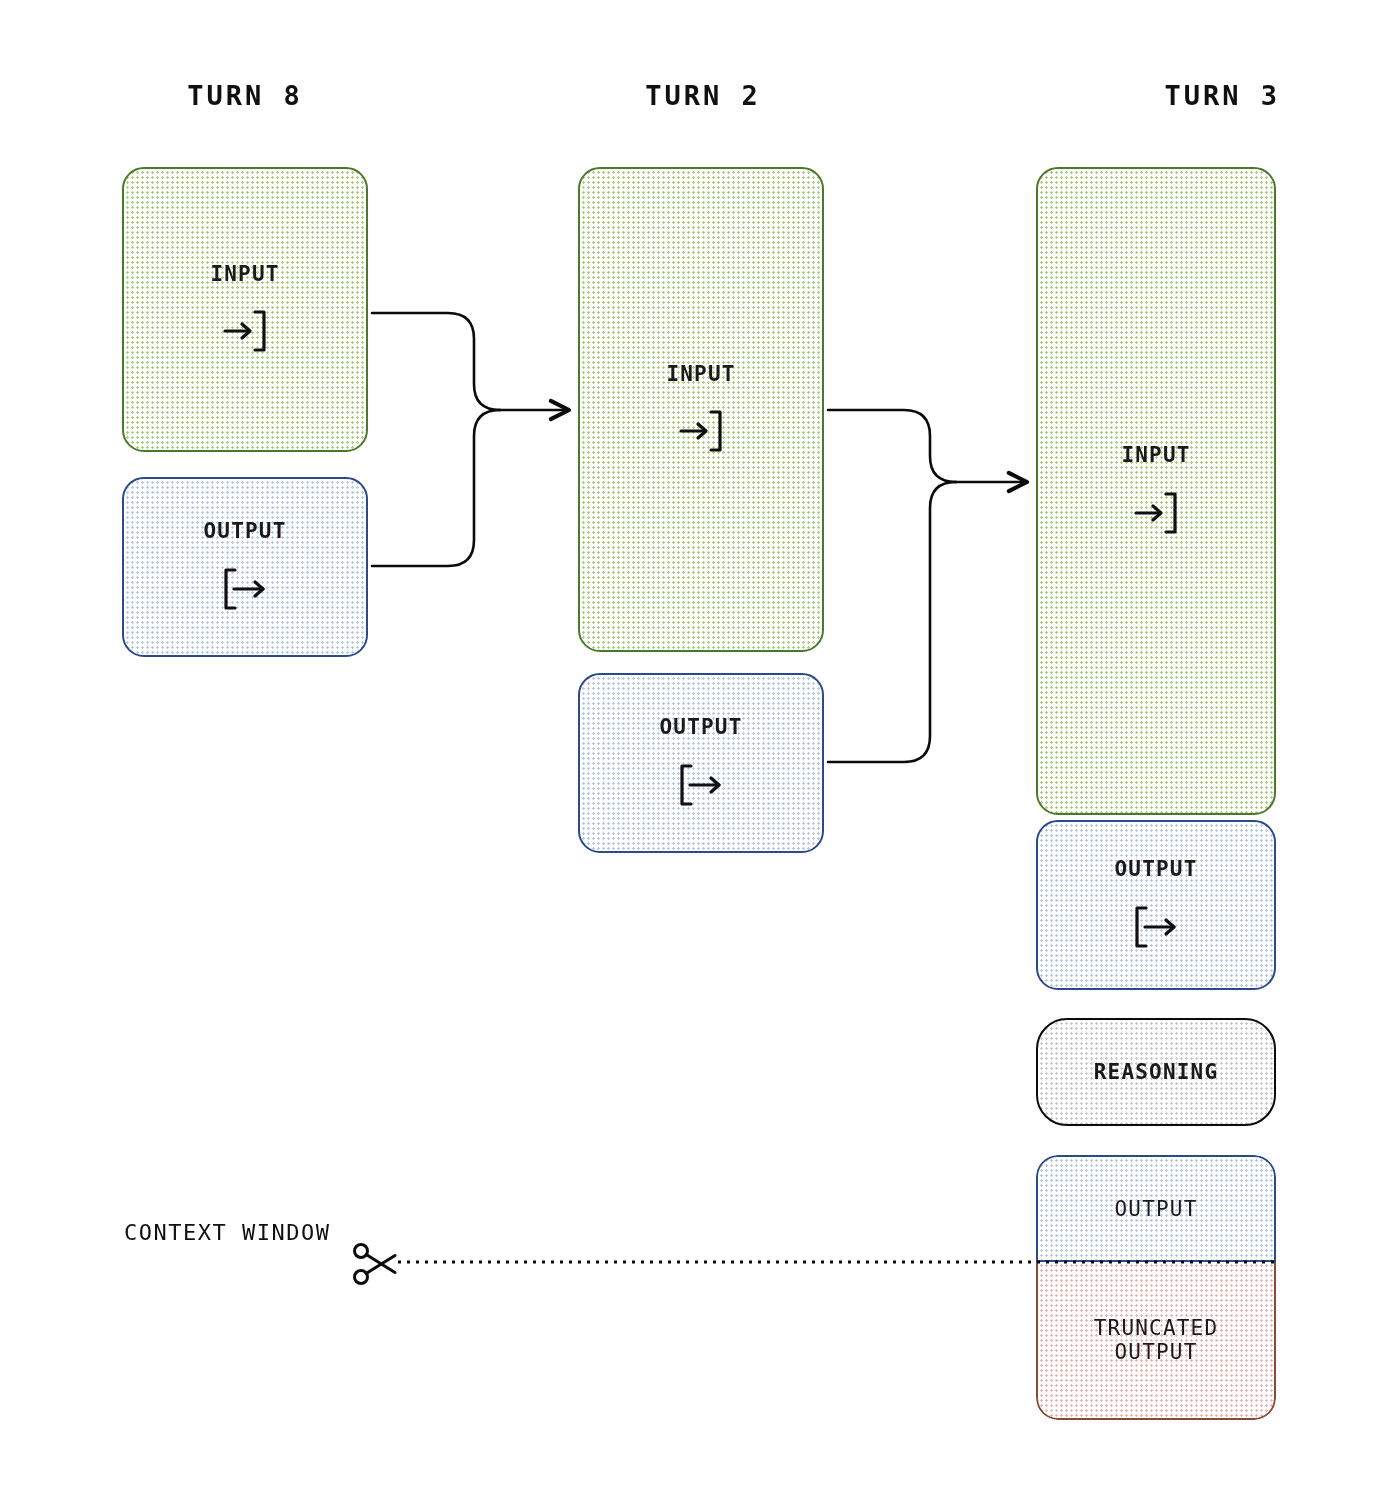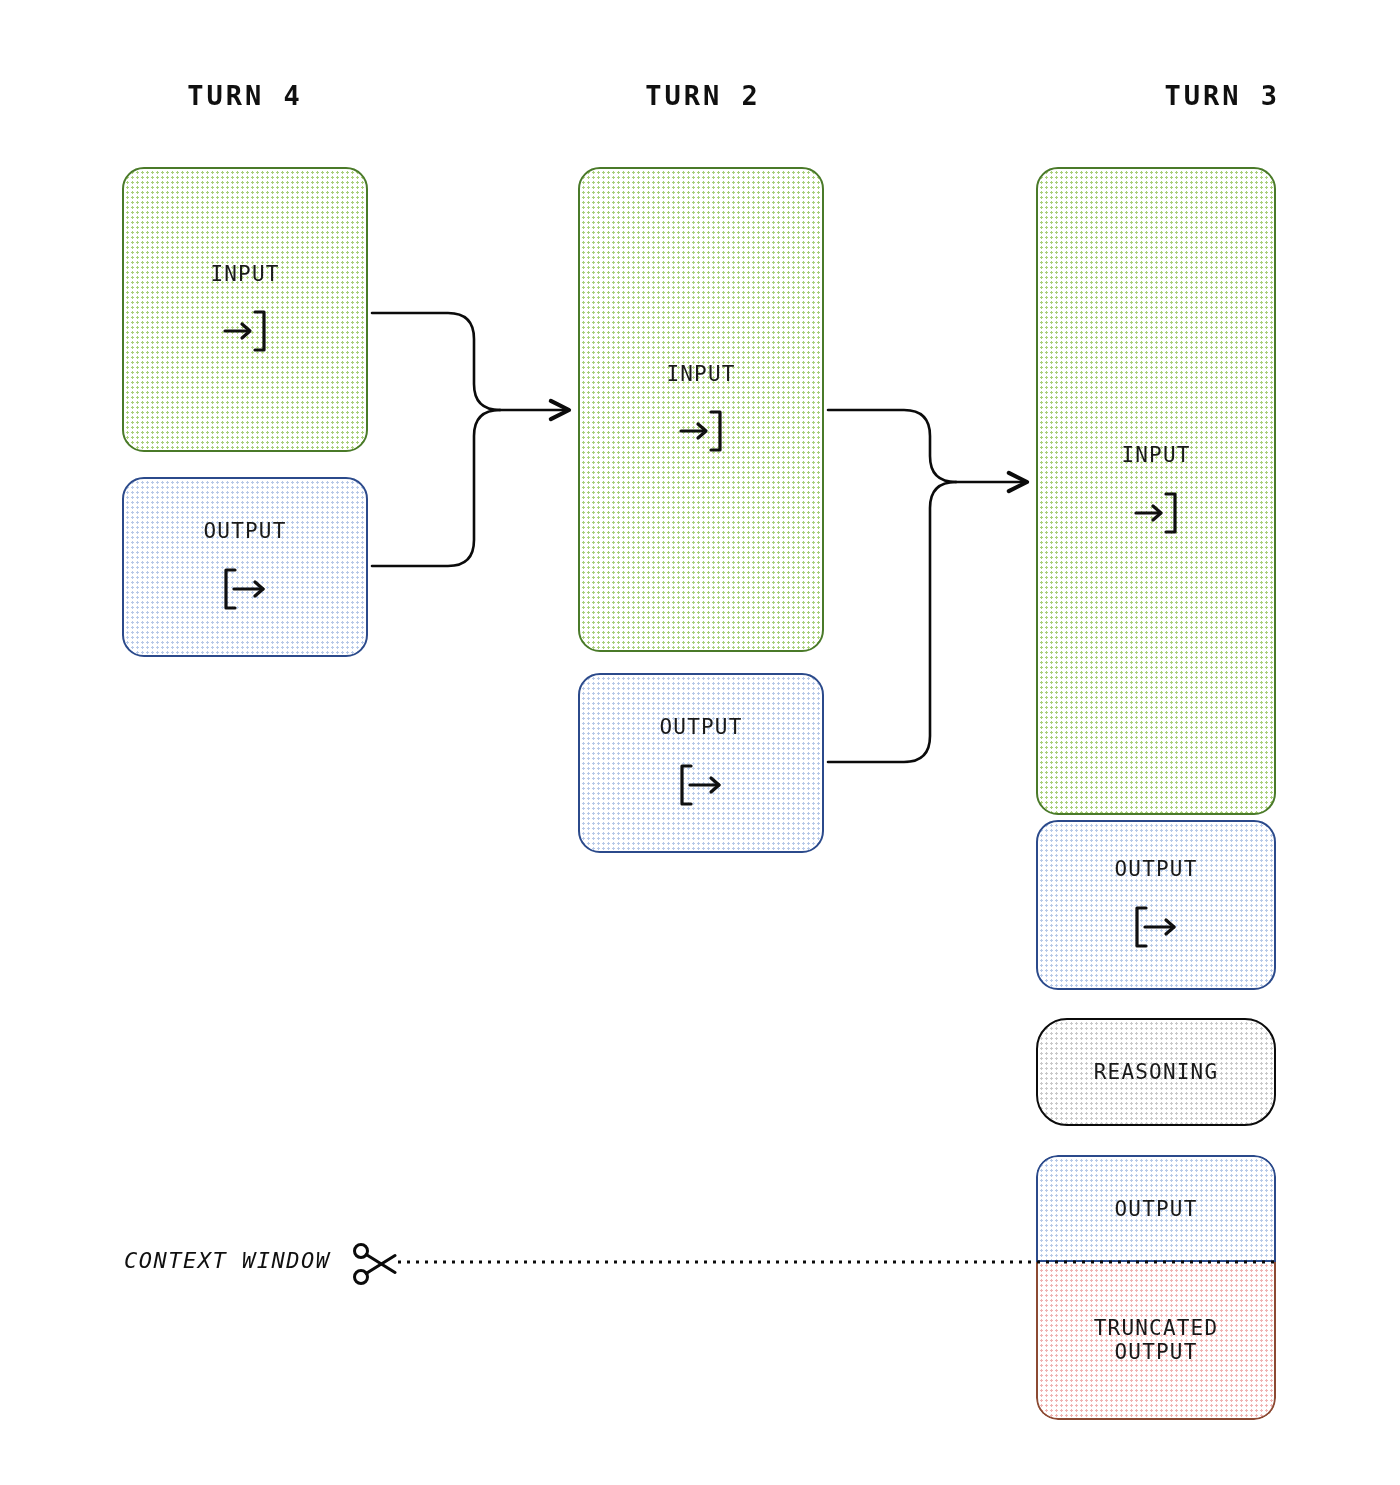--- a/index.html
+++ b/index.html
@@ -35,20 +35,21 @@
     position: absolute;
     box-sizing: border-box;
     border-radius: 22px;
     border-width: 2.5px;
     border-style: solid;
     display: flex;
     flex-direction: column;
     align-items: center;
     justify-content: center;
     overflow: hidden;
+    font-weight: bold;
   }
   .block .inner {
     position: relative;
     z-index: 2;
     display: flex;
     flex-direction: column;
     align-items: center;
     justify-content: center;
     line-height: 1.25;
   }
@@ -150,21 +151,21 @@
     font-size: 40px;
     line-height: 1;
     color: #0b0b0b;
   }
 </style>
 </head>
 <body>
 
 <div id="canvas">
 
-  <div class="turn-header" style="left:120px; top:80px; width:250px;">TURN 4</div>
+  <div class="turn-header" style="left:120px; top:80px; width:250px;">TURN 8</div>
   <div class="turn-header" style="left:578px; top:80px; width:250px;">TURN 2</div>
   <div class="turn-header" style="left:1030px; top:80px; width:250px;text-align:right;">TURN 3</div>
 
   <div class="block fill-green" style="left:122px; top:167px; width:246px; height:285px;">
     <div class="inner">
       <div class="block-label">INPUT</div>
       <div class="glyph">
         <svg width="52" height="52" viewBox="0 0 52 52" aria-hidden="true">
           <g fill="none" stroke="#101010" stroke-width="3.2" stroke-linecap="round" stroke-linejoin="round">
             <path d="M6 30 H30"></path>
@@ -260,21 +261,21 @@
   <div class="split-block" style="left:1036px; top:1155px; width:240px; height:265px;">
     <div class="split-half split-top" style="height:107px; flex:0 0 107px;">
       <div class="block-label">OUTPUT</div>
     </div>
     <div class="split-half split-bottom">
       <div class="block-label">TRUNCATED
 OUTPUT</div>
     </div>
   </div>
 
-  <div class="ctx-label" style="left:124px; top:1248px;font-style:italic;">CONTEXT WINDOW</div>
+  <div class="ctx-label" style="left:124px; top:1220px;">CONTEXT WINDOW</div>
 
   <div class="scissors" style="left:352px; top:1240px;">
     <svg width="48" height="48" viewBox="0 0 48 48" aria-hidden="true">
       <g fill="none" stroke="#0b0b0b" stroke-width="3" stroke-linecap="round" stroke-linejoin="round">
         <circle cx="9" cy="11" r="6.5"></circle>
         <circle cx="9" cy="37" r="6.5"></circle>
         <path d="M14.2 14.6 L43 32.5"></path>
         <path d="M14.2 33.4 L43 15.5"></path>
       </g>
       <g fill="#0b0b0b" stroke="none">

